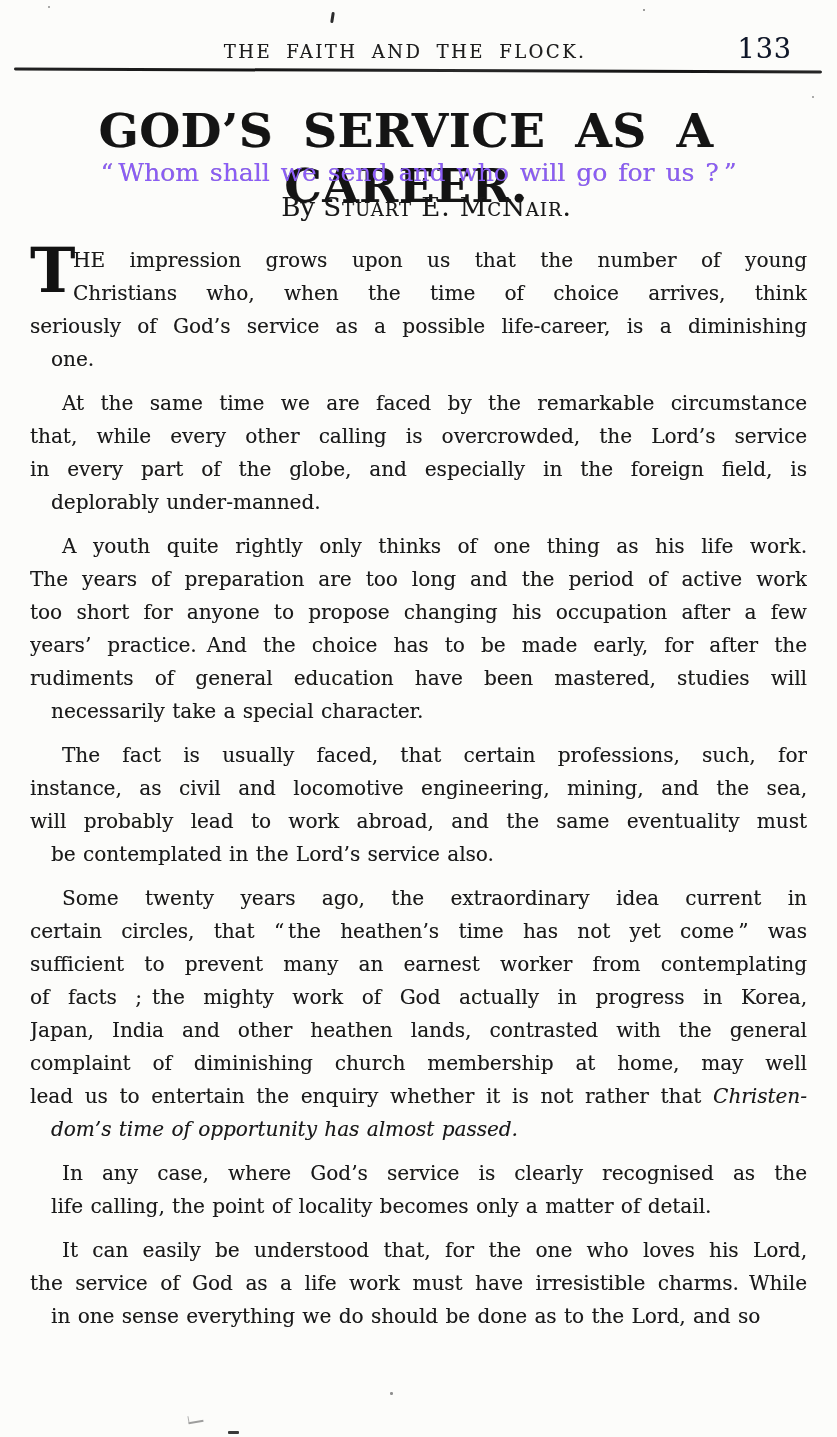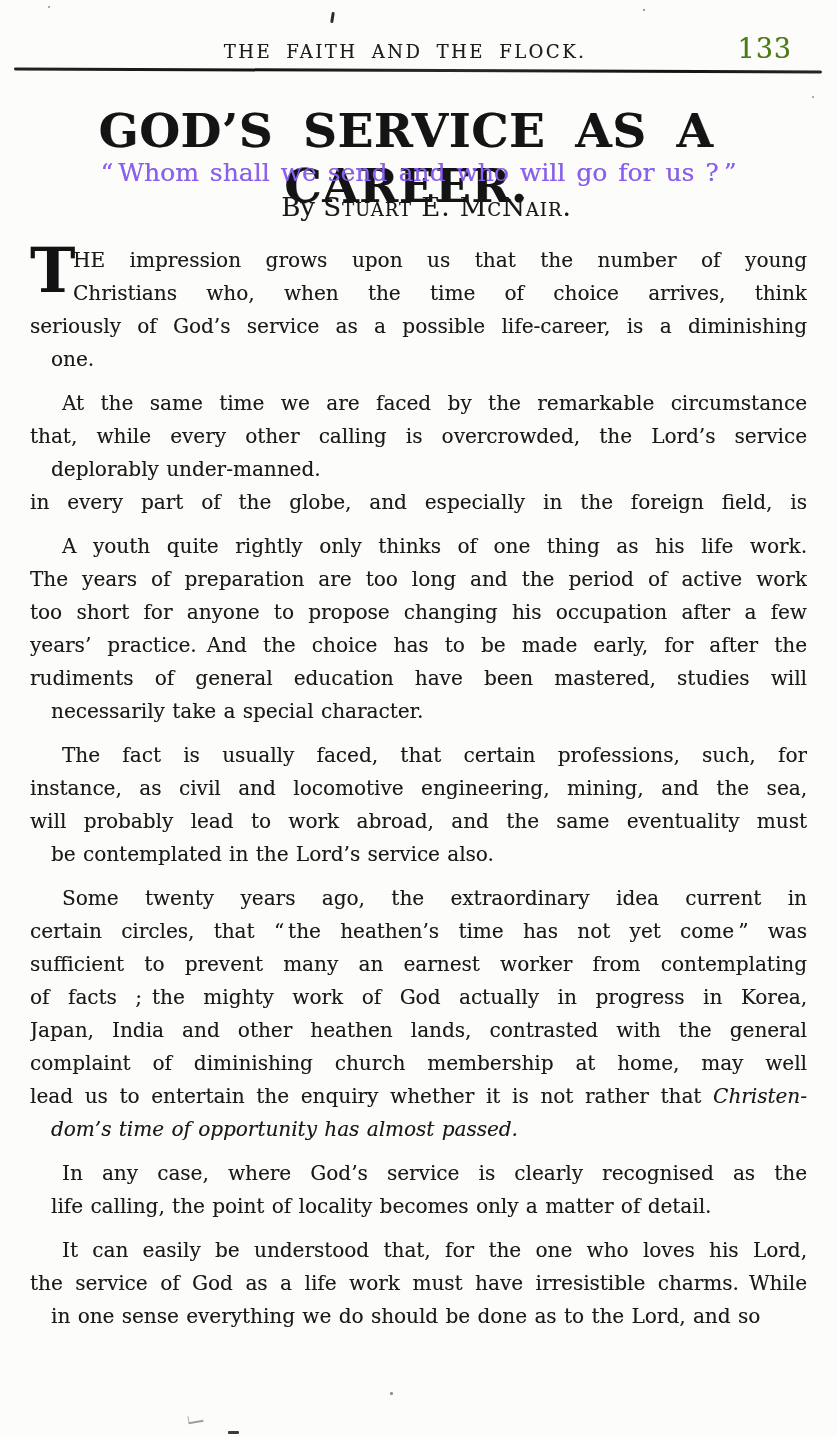--- a/index.html
+++ b/index.html
@@ -27,21 +27,21 @@
     letter-spacing: 2.5px;
     word-spacing: 6px;
     color: #1d1d1d;
     text-shadow: 0.3px 0.3px 0.4px rgba(10,10,10,0.4);
   }
   .page-number {
     position: absolute;
     top: 33px; right: 45px;
     font-size: 27px;
     letter-spacing: 1px;
-    color: #4d7c0f;
+    color: #0f172a;
     text-shadow: 0.3px 0.3px 0.4px rgba(10,10,10,0.4);
   }
   .head-rule {
     position: absolute;
     top: 69px; left: 14px;
     width: 808px; height: 3px;
     background: linear-gradient(90deg,#222 0%,#151515 30%,#2a2a2a 55%,#131313 80%,#262626 100%);
     transform: rotate(0.22deg);
     border-radius: 2px;
   }
@@ -151,22 +151,22 @@
       <div class="para">
         <span class="dropcap">T</span>
         <div class="line"><span>HE impression grows upon us that the number of young</span></div>
         <div class="line"><span>Christians who, when the time of choice arrives, think</span></div>
         <div class="line"><span>seriously of God’s service as a possible life-career, is a diminishing</span></div>
         <div class="line last"><span>one.</span></div>
       </div>
       <div class="para">
         <div class="line first"><span>At the same time we are faced by the remarkable circumstance</span></div>
         <div class="line"><span>that, while every other calling is overcrowded, the Lord’s service</span></div>
+        <div class="line"><span>in every part of the globe, and especially in the foreign field, is</span></div>
         <div class="line last"><span>deplorably under-manned.</span></div>
-        <div class="line"><span>in every part of the globe, and especially in the foreign field, is</span></div>
       </div>
       <div class="para">
         <div class="line first"><span>A youth quite rightly only thinks of one thing as his life work.</span></div>
         <div class="line"><span>The years of preparation are too long and the period of active work</span></div>
         <div class="line"><span>too short for anyone to propose changing his occupation after a few</span></div>
         <div class="line"><span>years’ practice. And the choice has to be made early, for after the</span></div>
         <div class="line"><span>rudiments of general education have been mastered, studies will</span></div>
         <div class="line last"><span>necessarily take a special character.</span></div>
       </div>
       <div class="para">

